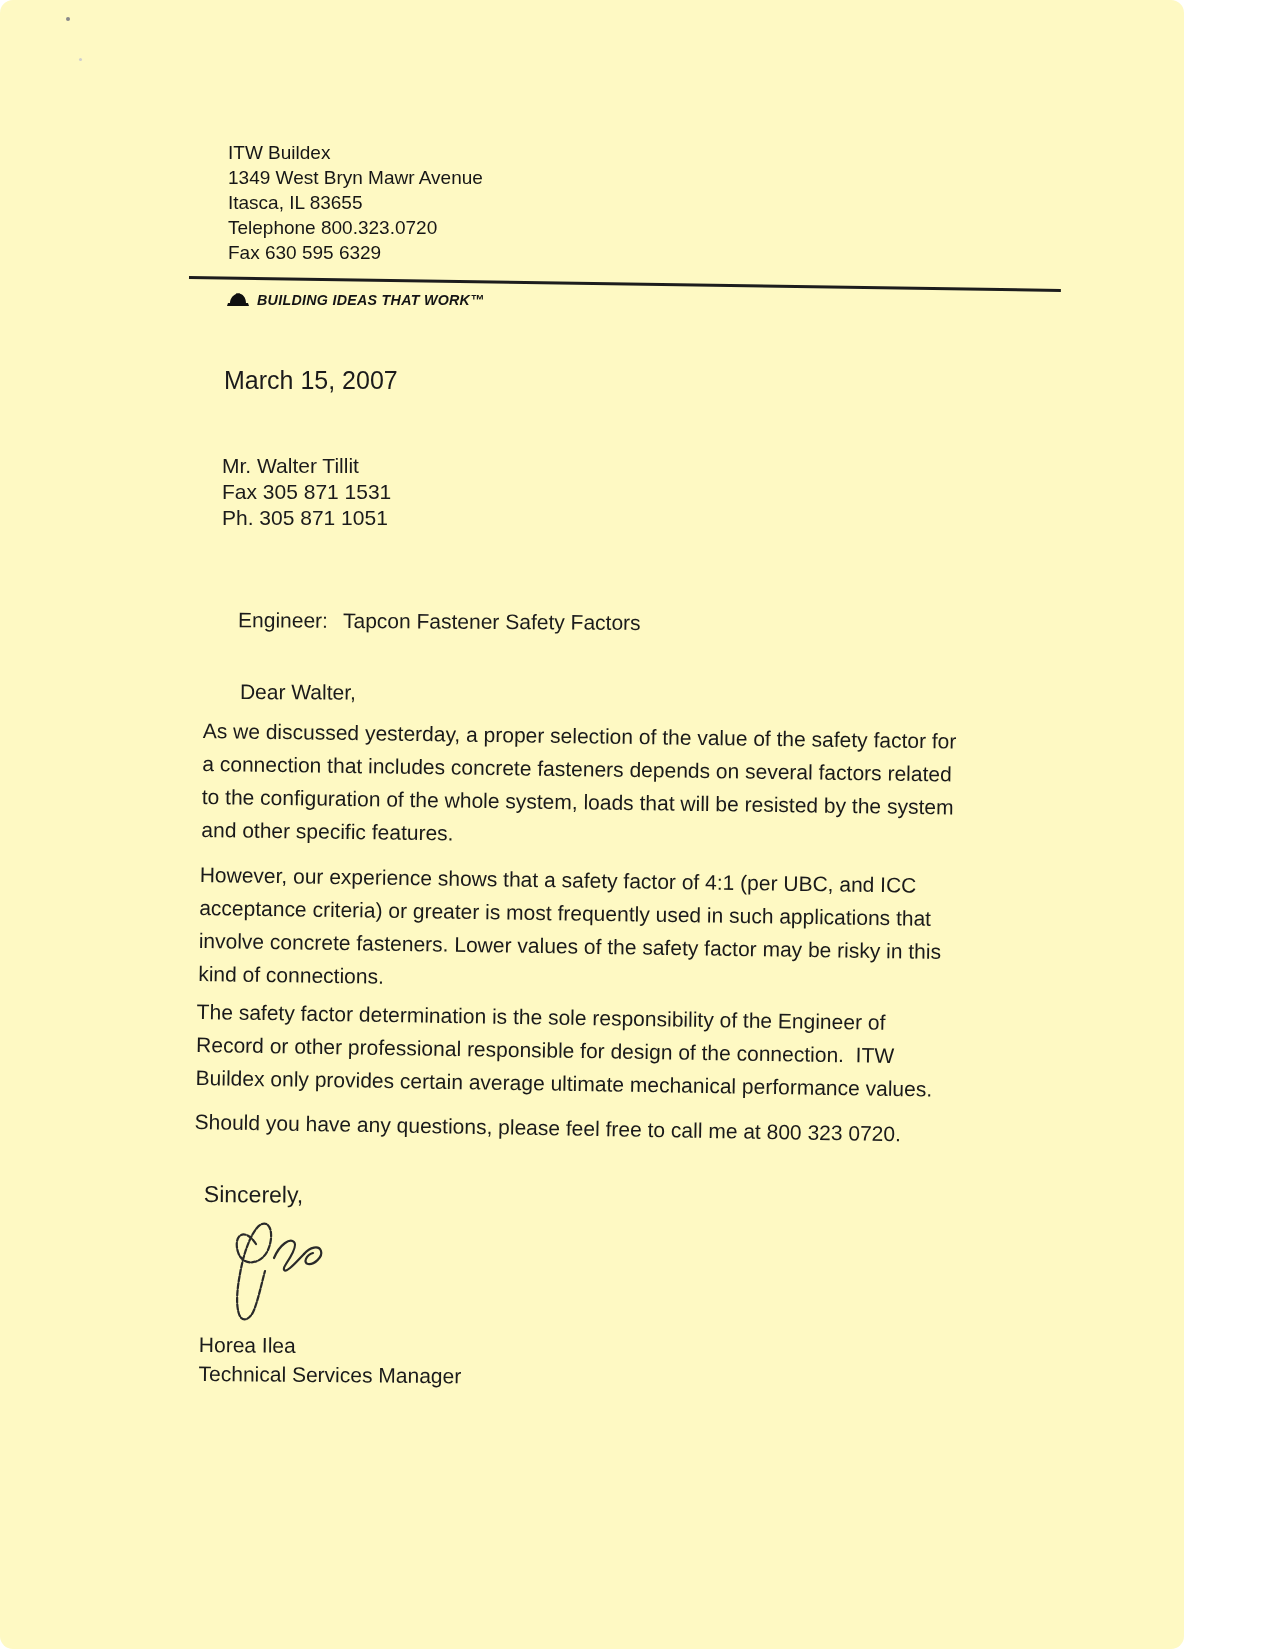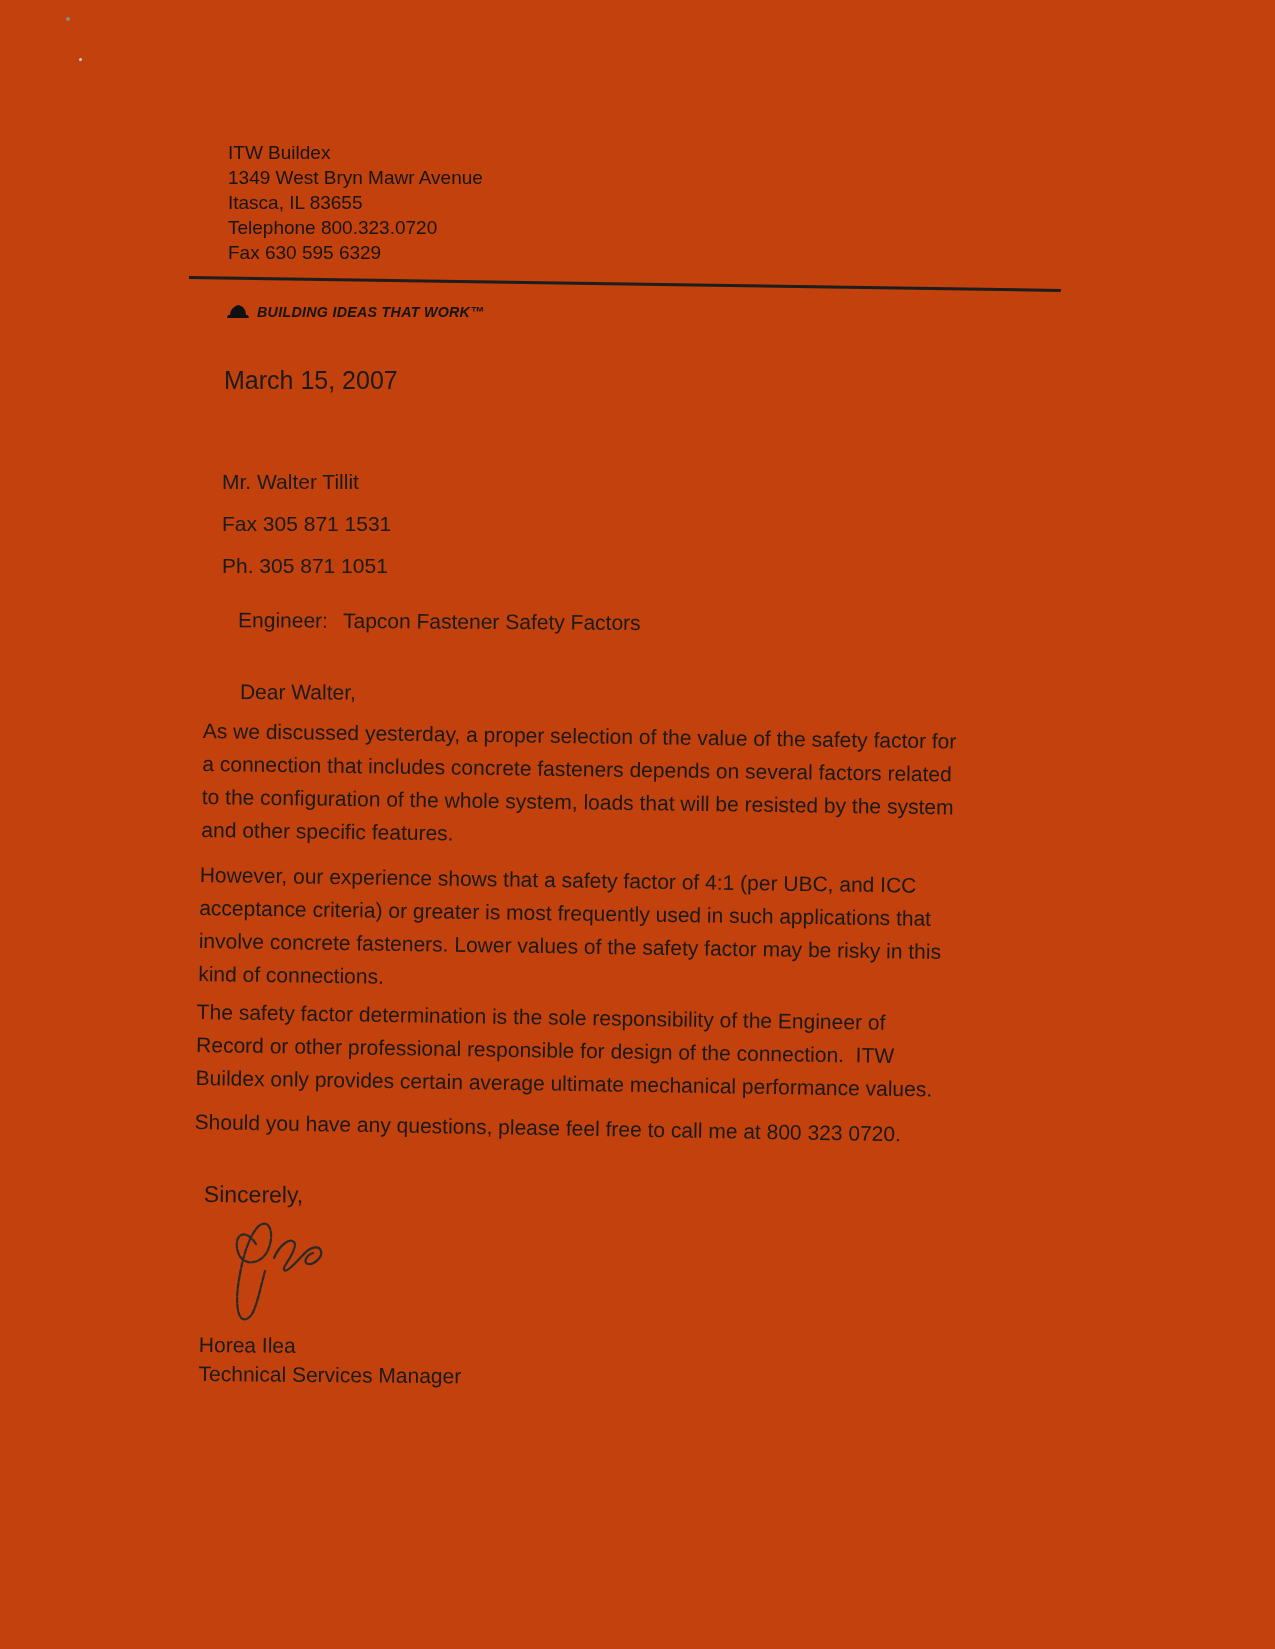--- a/index.html
+++ b/index.html
@@ -1,18 +1,18 @@
 <!DOCTYPE html>
 <html><head>
 <meta charset="utf-8">
 <style>
   html,body{margin:0;padding:0;background:#ffffff;}
   .page{
-    position:relative;width:1275px;height:1649px;background:#c2410c;
-    color:#1b1b1b;font-family:"Liberation Sans",sans-serif;overflow:hidden;
+    position:relative;width:1184px;height:1649px;background:#fef9c3;
+    color:#1b1b1b;font-family:"Liberation Sans",sans-serif;overflow:hidden;border-radius:13px;
   }
   .abs{position:absolute;}
   .speck{position:absolute;border-radius:50%;}
   
   .letterhead{left:228px;top:140px;font-size:19px;line-height:25px;color:#161616;}
   .letterhead span{display:block;white-space:pre;}
   
   .rule{left:189px;top:276px;width:872px;height:3px;background:#1d1d1d;
         transform:rotate(0.85deg);transform-origin:left top;}
   
@@ -27,30 +27,30 @@
   .itw-stripes{
     position:absolute;left:-4px;top:10px;width:110px;height:34px;
     background:repeating-linear-gradient(to bottom,rgba(255,255,255,0) 0 5px,#ffffff 5px 8px);
     pointer-events:none;
   }
   .logo-buildex{
     display:inline-block;font-size:54px;line-height:50px;font-weight:bold;
     letter-spacing:-2px;color:#0c0c0c;transform:scaleX(0.76);transform-origin:left bottom;
     white-space:pre;
   }
-  .tagline-row{display:flex;gap:7px;margin-top:15px;margin-left:2px;}
+  .tagline-row{display:flex;gap:7px;margin-top:3px;margin-left:2px;}
   .tagline-text{
     font-size:15px;font-weight:bold;font-style:italic;letter-spacing:0.3px;
     color:#141414;white-space:pre;transform:scaleX(0.95);transform-origin:left center;
   }
   
   .bodytext{font-size:21px;line-height:33px;color:#1a1a1a;}
   .date{left:224px;top:366px;font-size:25px;}
   .recipient{left:222px;top:453px;font-size:21px;line-height:26px;}
-  .recipient span{display:block;white-space:pre;margin-top:16px;}
+  .recipient span{display:block;white-space:pre;}
   .subject{left:215px;top:584px;font-size:21px;transform:rotate(0.4deg);transform-origin:left top;white-space:pre;}
   .subject .subject-text{margin-left:15px;}
   .salutation{left:212px;top:680px;font-size:21px;transform:rotate(0.3deg);transform-origin:left top;margin-left:28px;}
   .para span{display:block;white-space:pre;}
   .p1{left:203px;top:714px;transform:rotate(0.8deg);transform-origin:left top;}
   .p2{left:200px;top:858px;transform:rotate(0.85deg);transform-origin:left top;}
   .p3{left:197px;top:995px;transform:rotate(0.9deg);transform-origin:left top;}
   .p4{left:195px;top:1105px;transform:rotate(1deg);transform-origin:left top;}
   .closing{left:204px;top:1181px;font-size:23px;transform:rotate(0.4deg);transform-origin:left top;}
   .signature{left:230px;top:1198px;}

